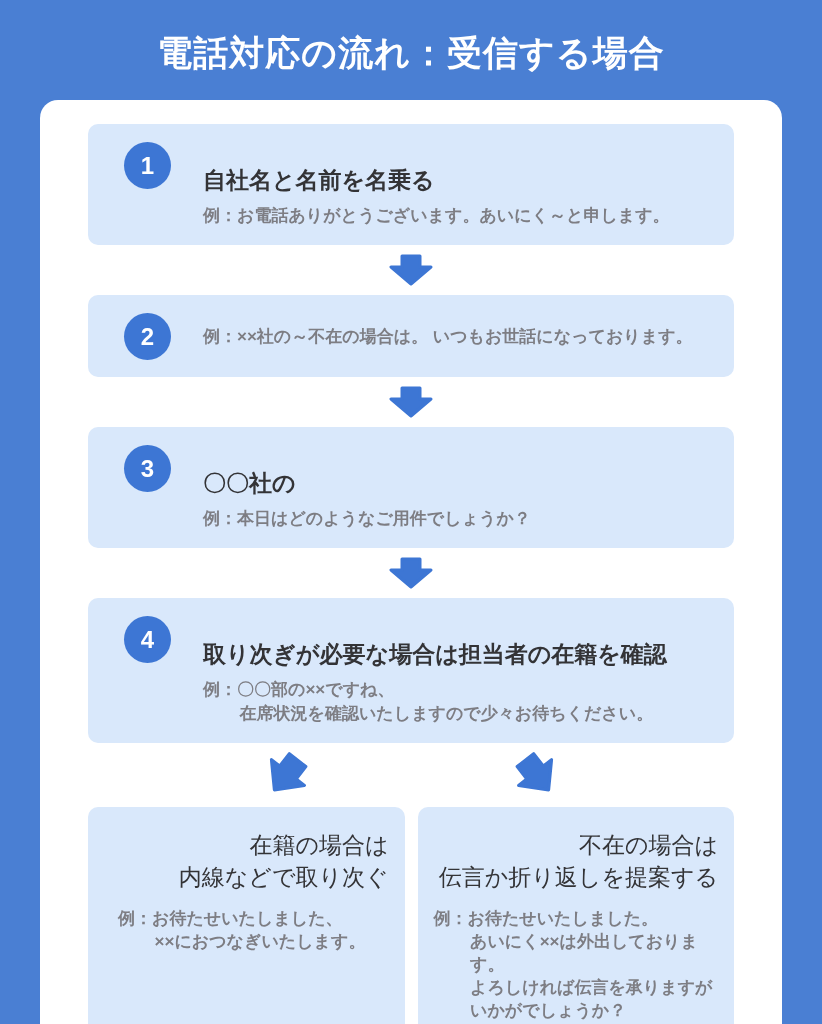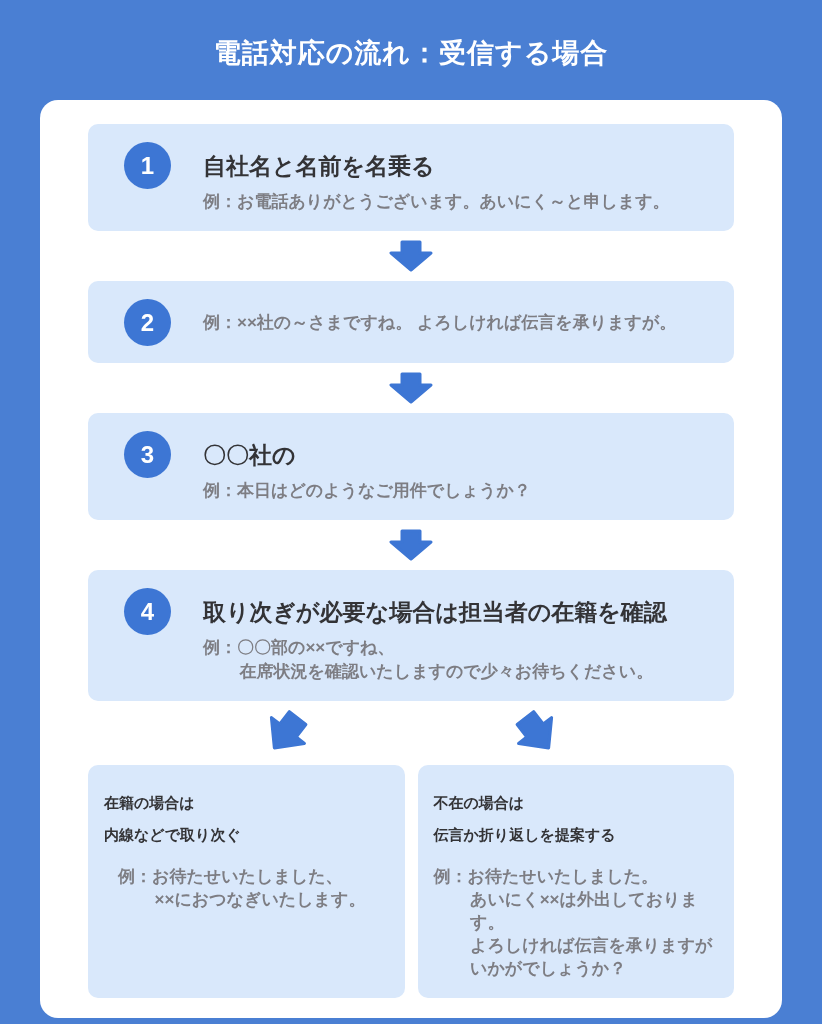--- a/index.html
+++ b/index.html
@@ -17,21 +17,21 @@
     background:var(--background);
     font-family:"Liberation Sans","DejaVu Sans",sans-serif;
   }
   .header{
     height:100px;
     display:flex;align-items:center;justify-content:center;
     padding-top:6px;
   }
   .header h1{
     color:var(--heading-text);
-    font-size:27px;font-weight:700;letter-spacing:1px;
+    font-size:35px;font-weight:700;letter-spacing:1px;
   }
   .card{
     margin:0 40px;
     background:var(--card-bg);
     border-radius:18px;
     padding:24px 48px 20px 48px;
   }
   .step{
     background:var(--box-bg);
     border-radius:10px;
@@ -41,21 +41,21 @@
   .step-num{
     flex:none;
     width:47px;height:47px;border-radius:50%;
     background:var(--accent);
     color:#ffffff;font-size:24px;font-weight:700;
     display:flex;align-items:center;justify-content:center;
     margin-top:-3px;margin-right:32px;
   }
   .step-title{
     font-size:23px;font-weight:700;color:var(--title-text);
-    line-height:30px;margin-top:6px;
+    line-height:30px;margin-top:20px;
   }
   .step-example{
     margin-top:9px;
     font-size:17px;font-weight:700;color:var(--example-text);
     line-height:24px;
     white-space:pre-line;
     padding-left:2.15em;text-indent:-2.15em;
   }
   .arrow-row{
     height:50px;
@@ -73,22 +73,22 @@
     align-items:stretch;
   }
   .branch{
     flex:1;
     background:var(--box-bg);
     border-radius:10px;
     padding:22px 16px 18px 16px;
     min-height:196px;
   }
   .branch-title{
-    text-align:left;
-    font-size:15px;font-weight:700;color:var(--title-text);
+    text-align:right;
+    font-size:23px;font-weight:400;color:var(--title-text);
     line-height:32px;
     white-space:pre-line;
   }
   .branch-example{
     margin-top:14px;
     font-size:17px;font-weight:700;color:var(--example-text);
     line-height:23px;
     white-space:pre-line;
     padding-left:2.15em;text-indent:-2.15em;
   }
@@ -114,21 +114,21 @@
 
   <div class="arrow-row">
     <svg width="44" height="32" viewBox="0 0 44 32">
       <path d="M13 2 H31 V13 H42 L22 30 L2 13 H13 Z" fill="var(--accent)" stroke="var(--accent)" stroke-width="3" stroke-linejoin="round"></path>
     </svg>
   </div>
 
   <div class="step">
     <div class="step-num">2</div>
     <div class="step-body">
-      <div class="step-example">例：××社の～さまですね。 よろしければ伝言を承りますが。</div>
+      <div class="step-example">例：××社の～不在の場合は。 いつもお世話になっております。</div>
     </div>
   </div>
 
   <div class="arrow-row">
     <svg width="44" height="32" viewBox="0 0 44 32">
       <path d="M13 2 H31 V13 H42 L22 30 L2 13 H13 Z" fill="var(--accent)" stroke="var(--accent)" stroke-width="3" stroke-linejoin="round"></path>
     </svg>
   </div>
 
   <div class="step">

